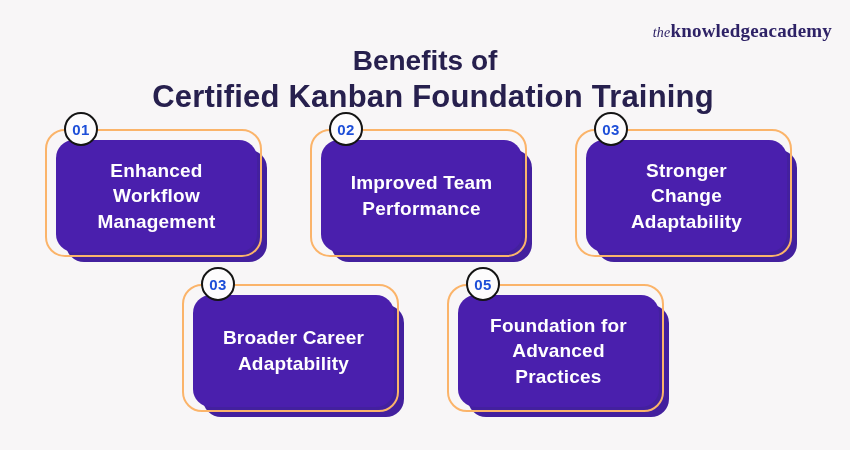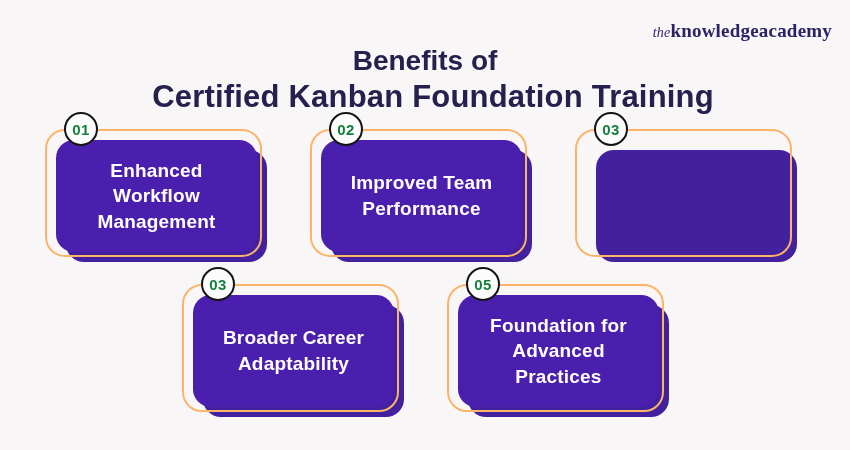--- a/index.html
+++ b/index.html
@@ -114,21 +114,21 @@
     background: #fdfcfd;
     border: 2.5px solid #141414;
     z-index: 4;
     display: flex;
     align-items: center;
     justify-content: center;
   }
   .badge-number {
     font-size: 15px;
     font-weight: 700;
-    color: #15803d;
+    color: #1d4ed8;
     letter-spacing: 0.5px;
   }
 
   
   .card-1 { left: 45px;  top: 129px; }
   .card-2 { left: 310px; top: 129px; }
   .card-3 { left: 575px; top: 129px; }
   .card-4 { left: 182px; top: 284px; }
   .card-5 { left: 447px; top: 284px; }
 </style>
@@ -165,20 +165,25 @@
 Performance</div>
   </div>
   <div class="badge">
     <span class="badge-number">02</span>
   </div>
 </div>
 
 <div class="card card-3">
   <div class="card-shadow"></div>
   <div class="card-outline"></div>
+  <div class="card-main">
+    <div class="card-text">Stronger
+Change
+Adaptability</div>
+  </div>
   <div class="badge">
     <span class="badge-number">03</span>
   </div>
 </div>
 
 <div class="card card-4">
   <div class="card-shadow"></div>
   <div class="card-outline"></div>
   <div class="card-main">
     <div class="card-text">Broader Career

